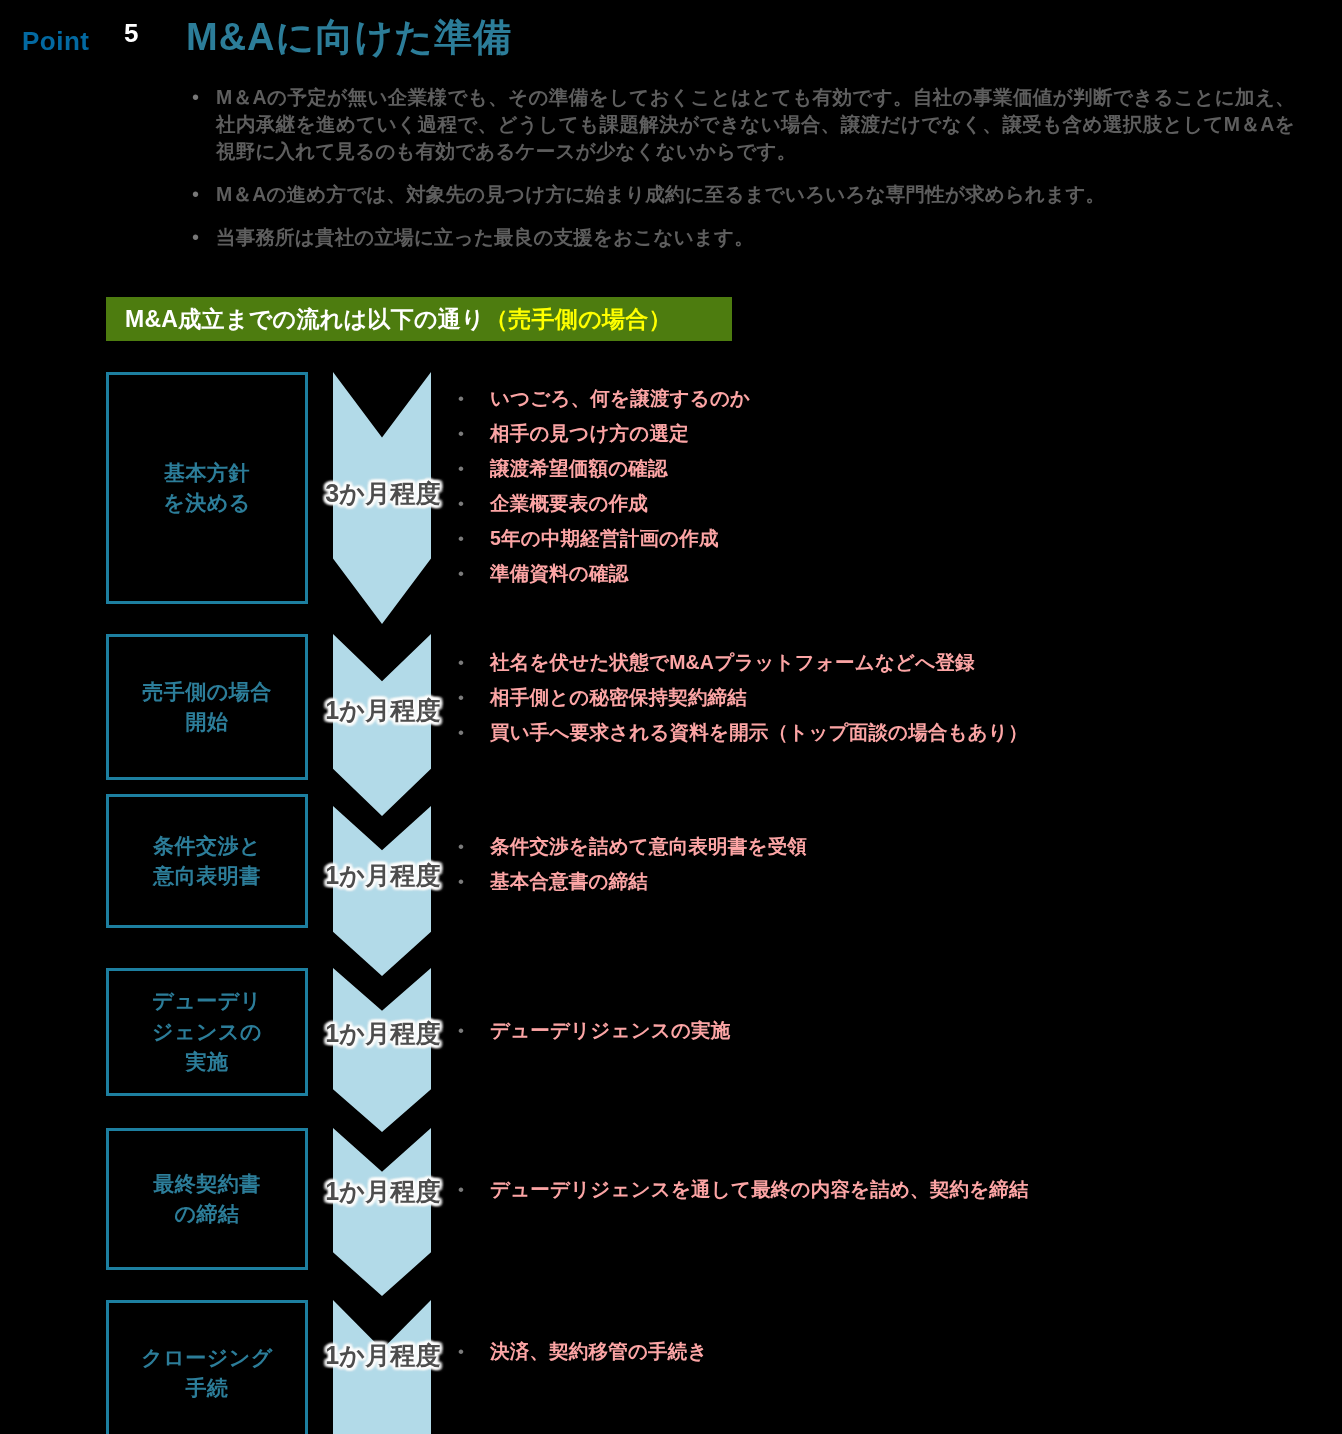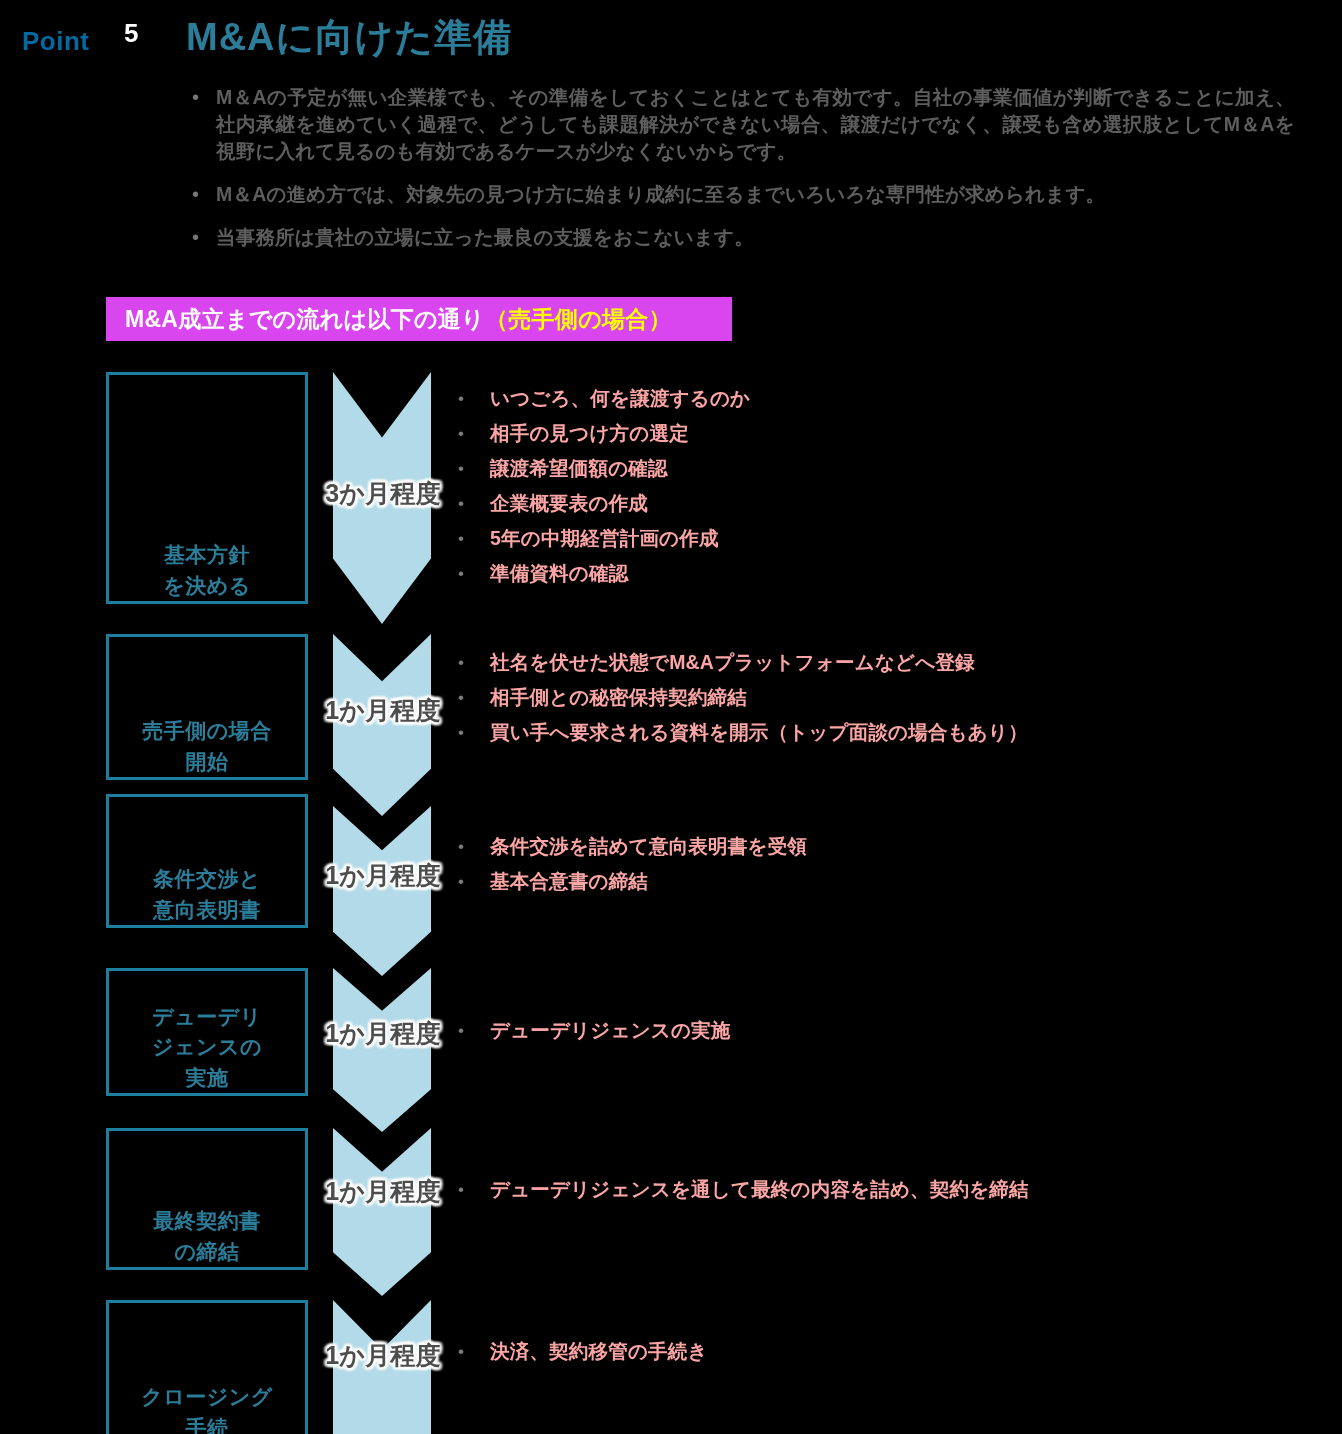--- a/index.html
+++ b/index.html
@@ -75,21 +75,21 @@
     text-justify: inter-character;
     letter-spacing: 0.2px;
   }
   .intro-item.single .intro-text { text-align: left; }
 
   
   .banner {
     position: absolute;
     left: 106px; top: 297px;
     width: 626px; height: 44px;
-    background: #d946ef;
+    background: #4d7c0f;
     display: flex;
     align-items: center;
     padding-left: 19px;
   }
   .banner-main {
     font-size: 23px;
     font-weight: bold;
     color: #ffffff;
     letter-spacing: 0.3px;
   }
@@ -109,21 +109,21 @@
   .flow-row {
     position: relative;
     width: 100%;
   }
   .step-box {
     position: absolute;
     left: 106px;
     width: 202px;
     border: 3px solid #1d7fa0;
     display: flex;
-    align-items: flex-end;
+    align-items: center;
     justify-content: center;
     text-align: center;
   }
   .step-box-label {
     font-size: 21px;
     font-weight: bold;
     color: #2c7d99;
     line-height: 1.45;
     letter-spacing: 0.5px;
     white-space: pre-line;

